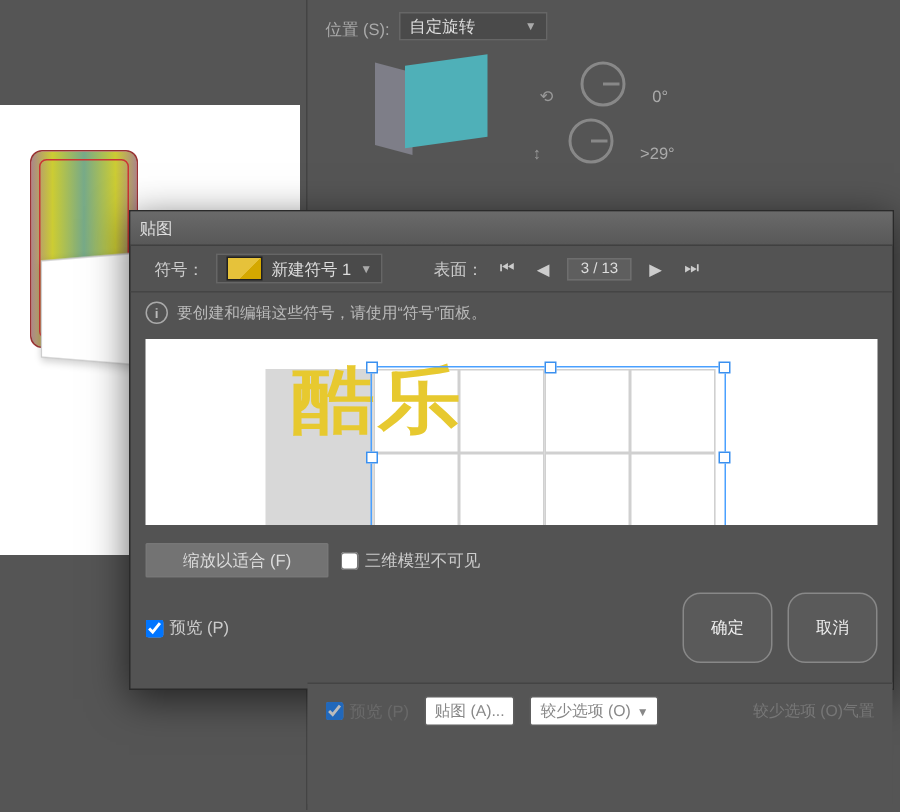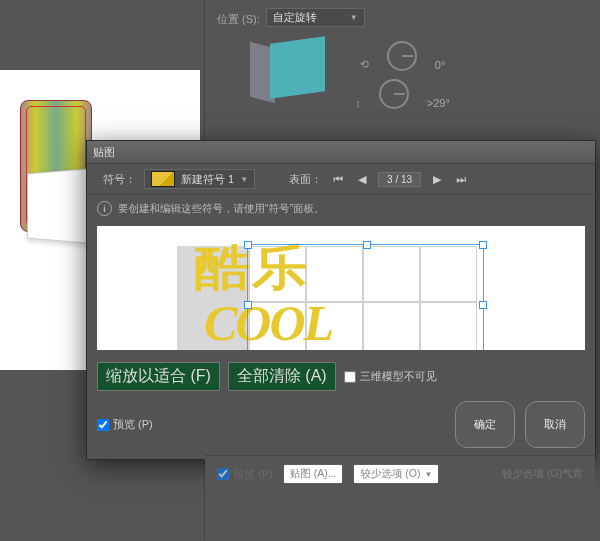--- a/index.html
+++ b/index.html
@@ -34,21 +34,21 @@
   .g1{left:0;top:0;font-size:48px;letter-spacing:2px}
   .g1 span{display:inline-block;transform:scaleX(1.15)}
   .g2{left:2px;top:54px;font-size:50px;font-style:italic;font-family:"Times New Roman",serif;letter-spacing:-2px}
   .sel{position:absolute;left:150px;top:18px;width:235px;height:118px;border:1px solid #4aa0ff}
   .sel .h{position:absolute;width:6px;height:6px;background:#fff;border:1px solid #3a90ef}
   .sel .h1{left:-4px;top:-4px}.sel .h2{right:-4px;top:-4px}.sel .h3{left:-4px;bottom:-4px}.sel .h4{right:-4px;bottom:-4px}
   .sel .h5{left:50%;top:-4px;margin-left:-3px}.sel .h6{left:50%;bottom:-4px;margin-left:-3px}
   .sel .h7{top:50%;left:-4px;margin-top:-3px}.sel .h8{top:50%;right:-4px;margin-top:-3px}
   
   .btnrow{display:flex;align-items:center;gap:8px;padding:8px 10px 6px}
-  .btn{background:#14532d;border:1px solid #777;color:#ddd;padding:3px 8px;font-size:16px;cursor:pointer;border-radius:1px}
+  .btn{background:#737373;border:1px solid #777;color:#ddd;padding:3px 24px;font-size:11px;cursor:pointer;border-radius:1px}
   .chk{display:flex;align-items:center;gap:4px;color:#ccc;font-size:11px}
   .chk input{width:12px;height:12px;margin:0}
   .footer{display:flex;align-items:center;gap:10px;padding:4px 10px 10px;justify-content:flex-end}
   .footer .left{margin-right:auto}
   .pill{background:#5a5a5a;border:1px solid #888;color:#eee;padding:15px 18px;border-radius:12px;font-size:11px;cursor:pointer}
   
   .bottom-pane{position:absolute;left:205px;top:455px;right:5px;height:80px;background:#555;border-top:1px solid #444}
   .bottom-pane .row2{display:flex;align-items:center;gap:10px;padding:8px 12px;color:#888;font-size:10.5px}
   .dimlbl{color:#777}
   .dimbox{background:#ffffff;border:1px solid #5e5e5e;padding:2px 6px;color:#888;border-radius:2px;display:flex;align-items:center;gap:4px}
@@ -120,36 +120,34 @@
           <div></div>
           <div></div>
           <div></div>
           <div></div>
           <div></div>
           <div></div>
         </div>
     </div>
     <div class="art">
       <div class="glyph g1"><span>酷乐</span></div>
-      <div class="glyph g2">COOL</div>
     </div>
     <div class="sel">
       <div class="h h1"></div>
       <div class="h h2"></div>
       <div class="h h3"></div>
       <div class="h h4"></div>
       <div class="h h5"></div>
       <div class="h h6"></div>
       <div class="h h7"></div>
       <div class="h h8"></div>
     </div>
   </div>
   <div class="btnrow">
     <button class="btn">缩放以适合 (F)</button>
-    <button class="btn">全部清除 (A)</button>
     <label class="chk">
       <input type="checkbox" style="">
       <span>三维模型不可见</span>
     </label>
   </div>
   <div class="footer">
     <label class="chk left">
       <input type="checkbox" checked="" style="">
       <span>预览 (P)</span>
     </label>

